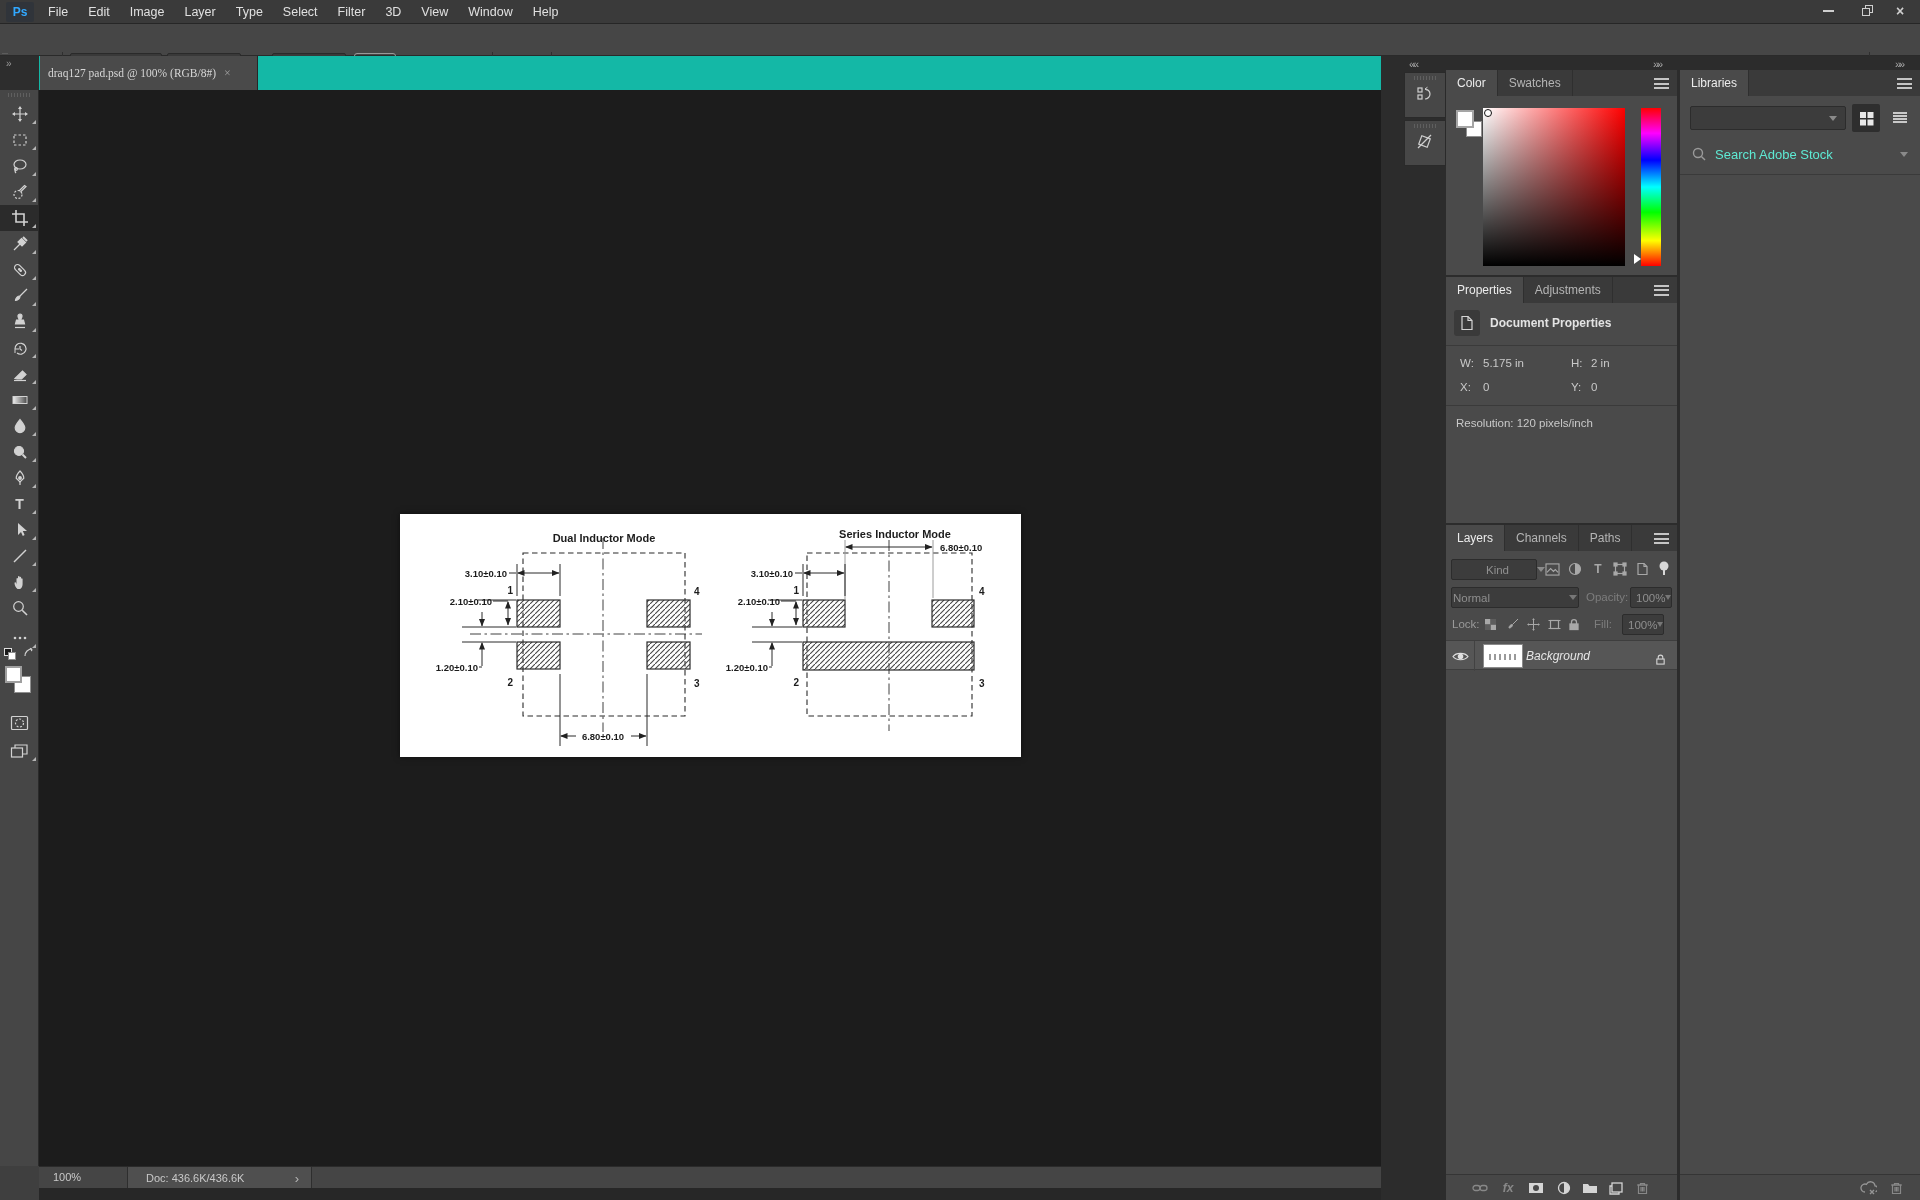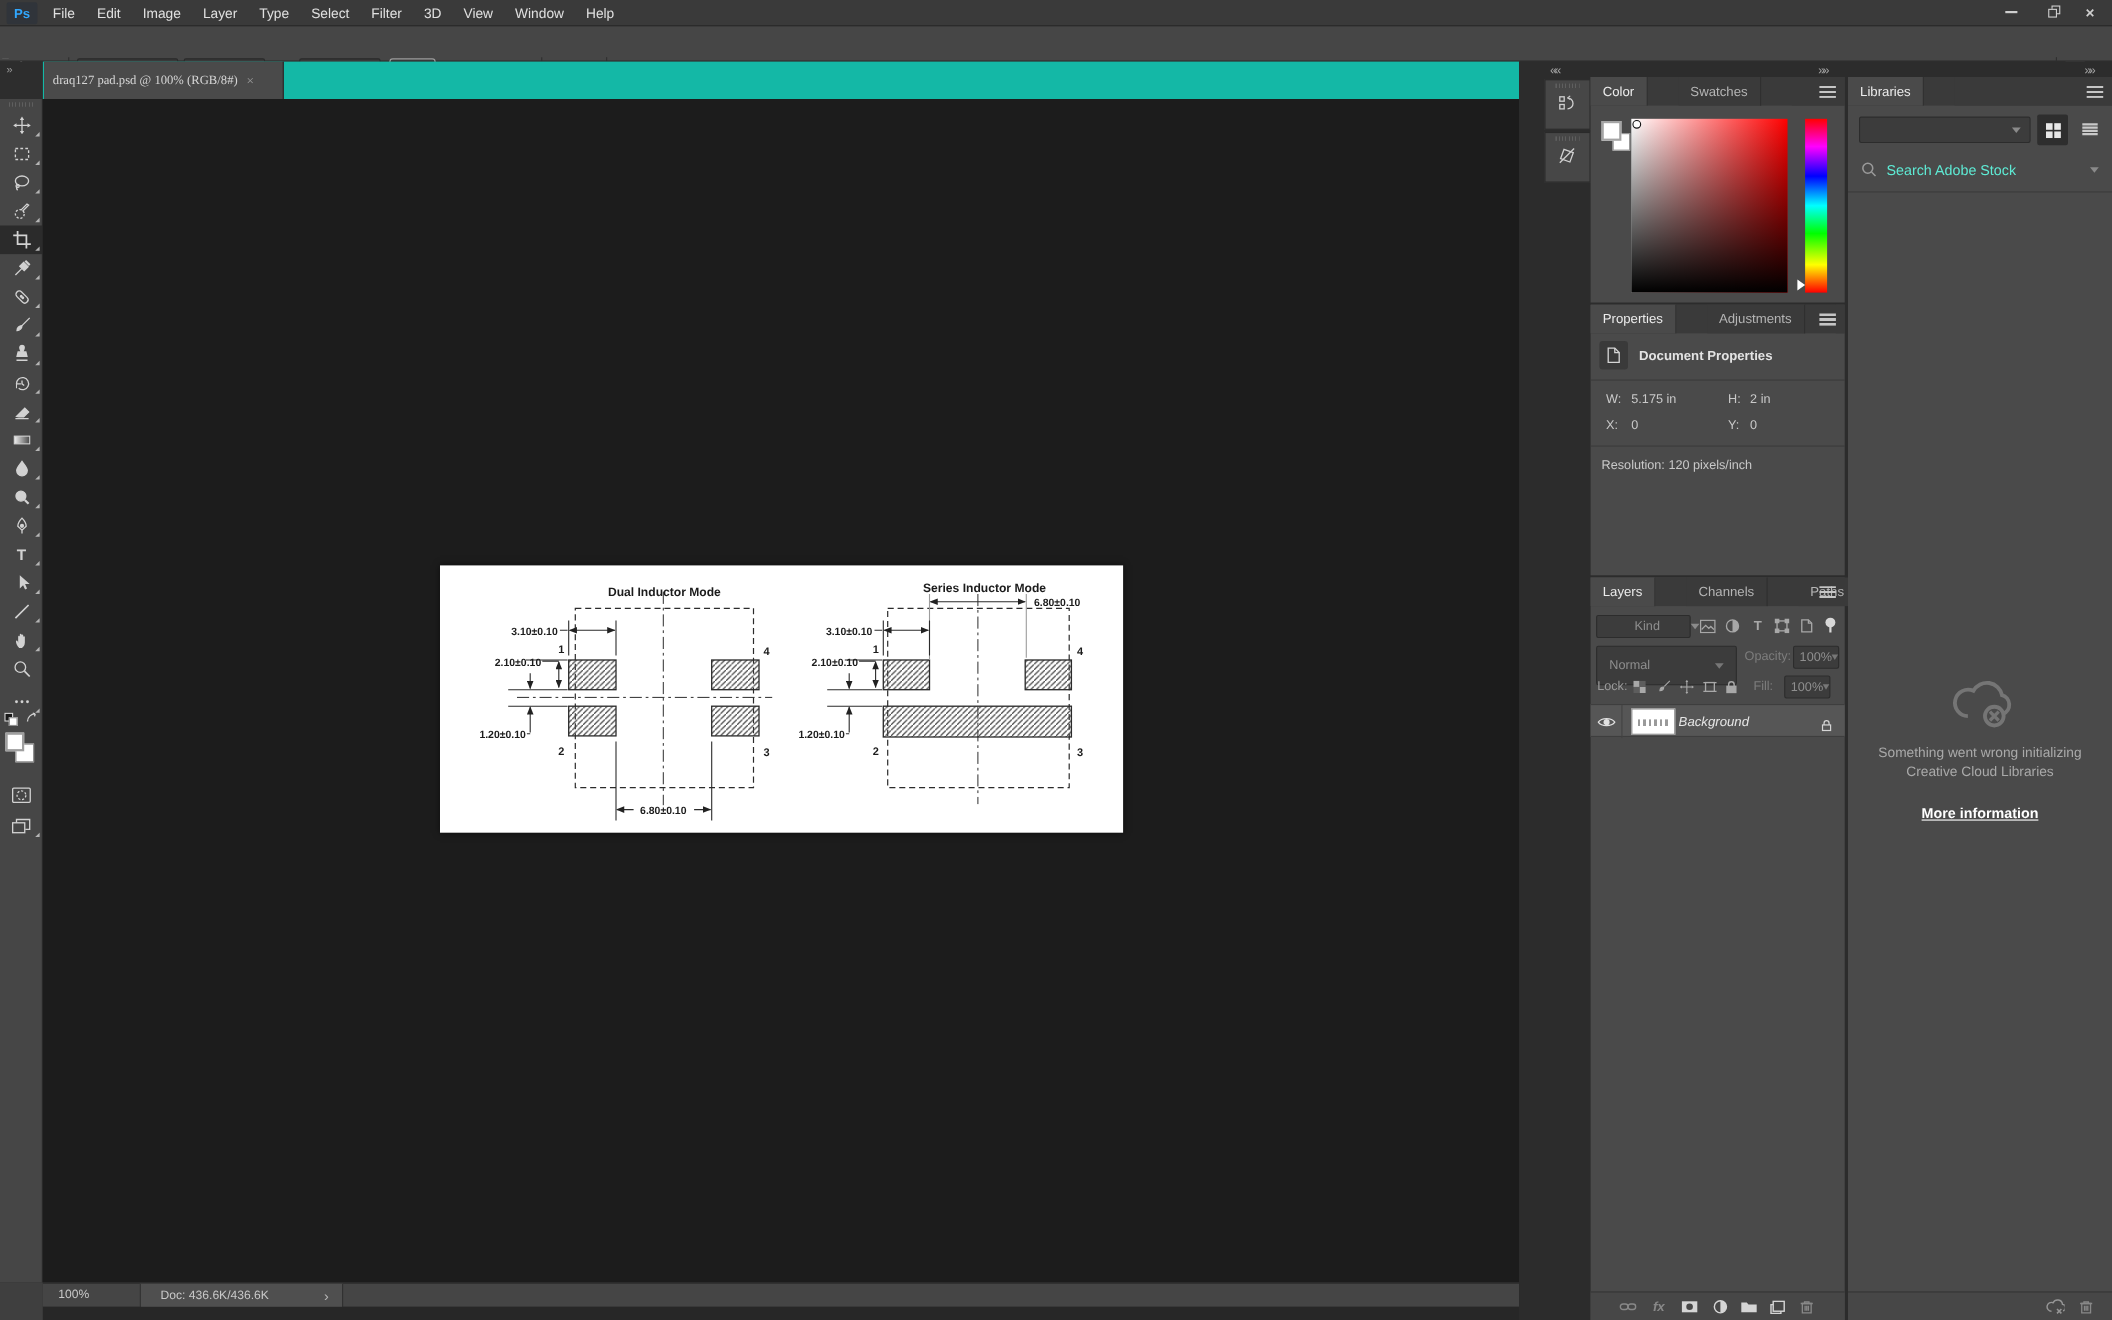--- a/index.html
+++ b/index.html
@@ -64,21 +64,21 @@
   #status-doc { left:88px; top:0; width:185px; height:22px; background:#4f4f4f; border-left:1px solid #2e2e2e; border-right:1px solid #2e2e2e; display:flex; align-items:center; }
   #below-status { left:39px; top:1188px; width:1342px; height:12px; background:#272727; }
   #toolbar-foot { left:0; top:1166px; width:39px; height:34px; background:#3f3f3f; }
 
   
   #dock { left:1381px; top:56px; width:539px; height:1144px; background:#2c2c2c; }
   .collapse { position:absolute; color:#a8a8a8; font-size:11px; letter-spacing:-2px; }
   .dockbtn { position:absolute; left:23px; width:42px; height:46px; background:#474747; border:1px solid #2a2a2a; display:flex; flex-direction:column; align-items:center; }
   .dockbtn svg { stroke:#cfcfcf; fill:none; stroke-width:1.2; margin-top:4px; }
   .panel { position:absolute; background:#4a4a4a; }
-  .tabrow { display:flex; height:26px; background:#3a3a3a; position:relative;gap:28px; }
+  .tabrow { display:flex; height:26px; background:#3a3a3a; position:relative; }
   .ptab { height:26px; padding:0 11px; display:flex; align-items:center; font-size:12px; color:#b5b5b5; background:#3a3a3a; border-right:1px solid #2f2f2f; }
   .ptab.on { background:#4a4a4a; color:#ececec; }
   .hamb { position:absolute; right:8px; top:8px; width:15px; height:11px; background:repeating-linear-gradient(#c5c5c5 0 2px, transparent 2px 4.5px); }
   .dim-t { color:#9a9a9a; }
   .dis-t { color:#7d7d7d; }
   .pfld { background:#3c3c3c; border:1px solid #2c2c2c; border-radius:2px; display:flex; align-items:center; font-size:11.5px; color:#8f8f8f; }
   .fic { position:absolute; display:flex; align-items:center; justify-content:center; width:20px; height:20px; }
   .footer { position:absolute; height:26px; background:#474747; border-top:1px solid #353535; }
   .underline-link { color:#fff; font-weight:bold; font-size:13px; text-decoration:underline; }
 </style>
@@ -618,21 +618,21 @@
             <path d="M8 1.5v3h3"></path>
           </svg>
         </span>
       <span class="fic" style="left:208px;top:33px;">
           <svg width="12" height="15" viewBox="0 0 12 15">
             <circle cx="6" cy="5" r="4.5" fill="#d8d8d8"></circle>
             <path d="M6 9v5" stroke="#d8d8d8" stroke-width="2"></path>
           </svg>
         </span>
 
-      <div class="abs pfld dis-t" style="left:5px;top:62px;width:128px;height:36px;padding:0 11px;justify-content:space-between;">
+      <div class="abs pfld dis-t" style="left:5px;top:62px;width:128px;height:21px;padding:0 1px;justify-content:space-between;">
         <span>Normal</span>
         <span class="caret" style="border-top-color:#777;"></span>
       </div>
       <span class="abs dis-t" style="left:140px;top:66px;font-size:11.5px;">Opacity:</span>
       <div class="abs pfld dis-t" style="left:184px;top:62px;width:42px;height:21px;padding:0 5px;justify-content:space-between;">
         <span>100%</span>
         <span class="caret" style="border-top-color:#777;border-left-width:3px;border-right-width:3px;"></span>
       </div>
 
       <span class="abs dim-t" style="left:6px;top:93px;font-size:11.5px;">Lock:</span>
@@ -761,34 +761,20 @@
       <div class="abs flex" style="left:0;top:70px;width:240px;height:28px;">
         <svg width="14" height="14" viewBox="0 0 14 14" style="stroke:#9a9a9a;fill:none;stroke-width:1.4;margin-left:12px;">
             <circle cx="6" cy="6" r="4.5"></circle>
             <path d="M9.4 9.4L13 13"></path>
           </svg>
         <span style="margin-left:9px;font-size:13px;color:#5eead4;flex:1;">Search Adobe Stock</span>
         <span class="caret" style="margin-right:12px;border-top-color:#8a8a8a;"></span>
       </div>
       <div class="abs" style="left:0;top:104px;width:240px;height:1px;background:#3a3a3a;"></div>
 
-      <div class="abs" style="left:0;top:545px;width:240px;text-align:center;">
-        <svg width="66" height="48" viewBox="0 0 66 48" style="stroke:#757575;fill:none;stroke-width:3.5;">
-          <path d="M22 36a12 12 0 1 1 5-23 14 14 0 0 1 26 4 9 9 0 0 1 1 17"></path>
-          <circle cx="46" cy="36" r="8.5" fill="#4a4a4a"></circle>
-          <path d="M42 32l8 8M50 32l-8 8" stroke-width="3"></path>
-        </svg>
-        <div style="margin-top:10px;font-size:12.5px;color:#a9a9a9;line-height:1.35;">
-          <div>Something went wrong initializing</div>
-          <div>Creative Cloud Libraries</div>
-        </div>
-        <div style="margin-top:22px;">
-          <span class="underline-link">More information</span>
-        </div>
-      </div>
 
       <div class="footer" style="left:0;bottom:0;width:240px;">
         <span class="fic" style="left:178px;top:3px;opacity:.6;">
           <svg width="18" height="14" viewBox="0 0 18 14" style="stroke:#c9c9c9;fill:none;stroke-width:1.3;">
               <path d="M6 11a4 4 0 1 1 1.5-7.7 4.5 4.5 0 0 1 8.5 1.5 3 3 0 0 1 .5 5.9"></path>
               <path d="M11 9l4 4M15 9l-4 4" stroke-width="1.4"></path>
             </svg>
         </span>
         <span class="fic" style="left:206px;top:3px;opacity:.5;">
           <svg width="13" height="14" viewBox="0 0 13 14" style="stroke:#c9c9c9;fill:none;stroke-width:1.2;">

